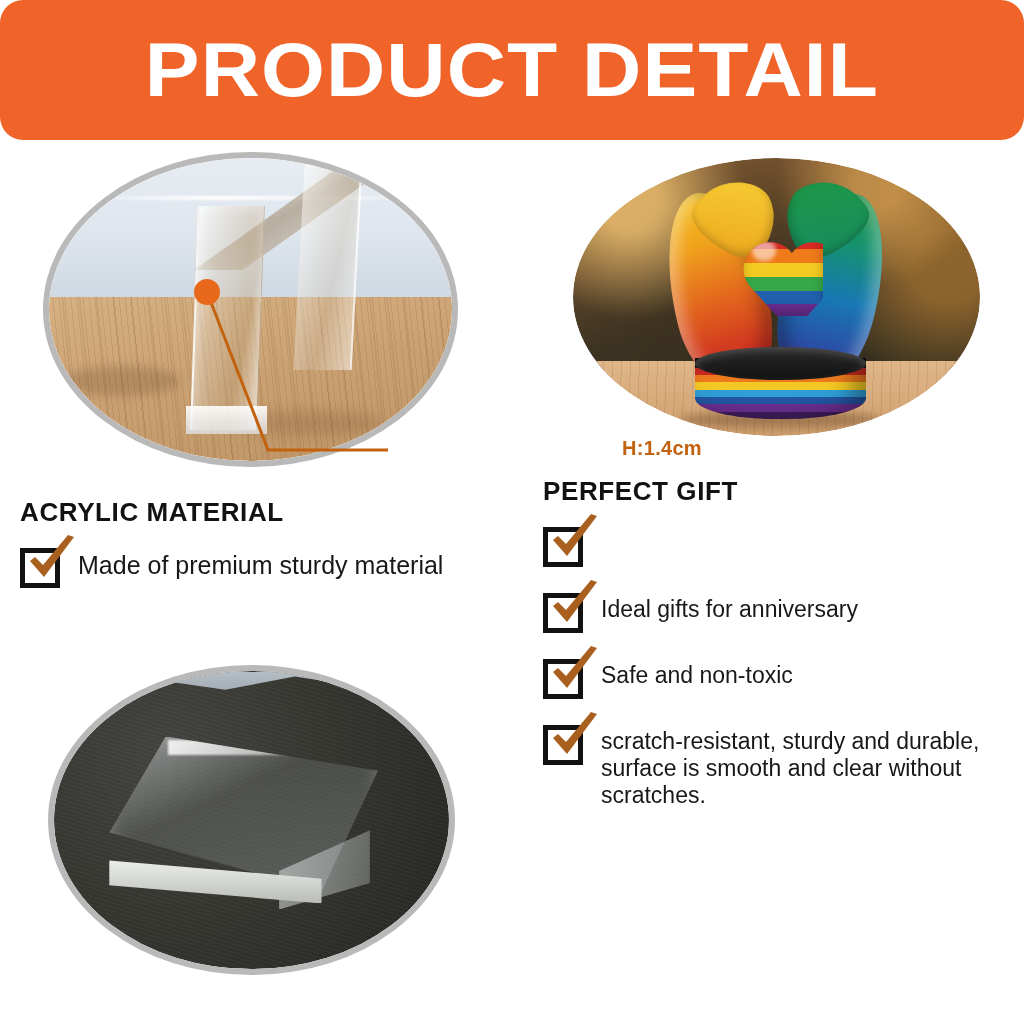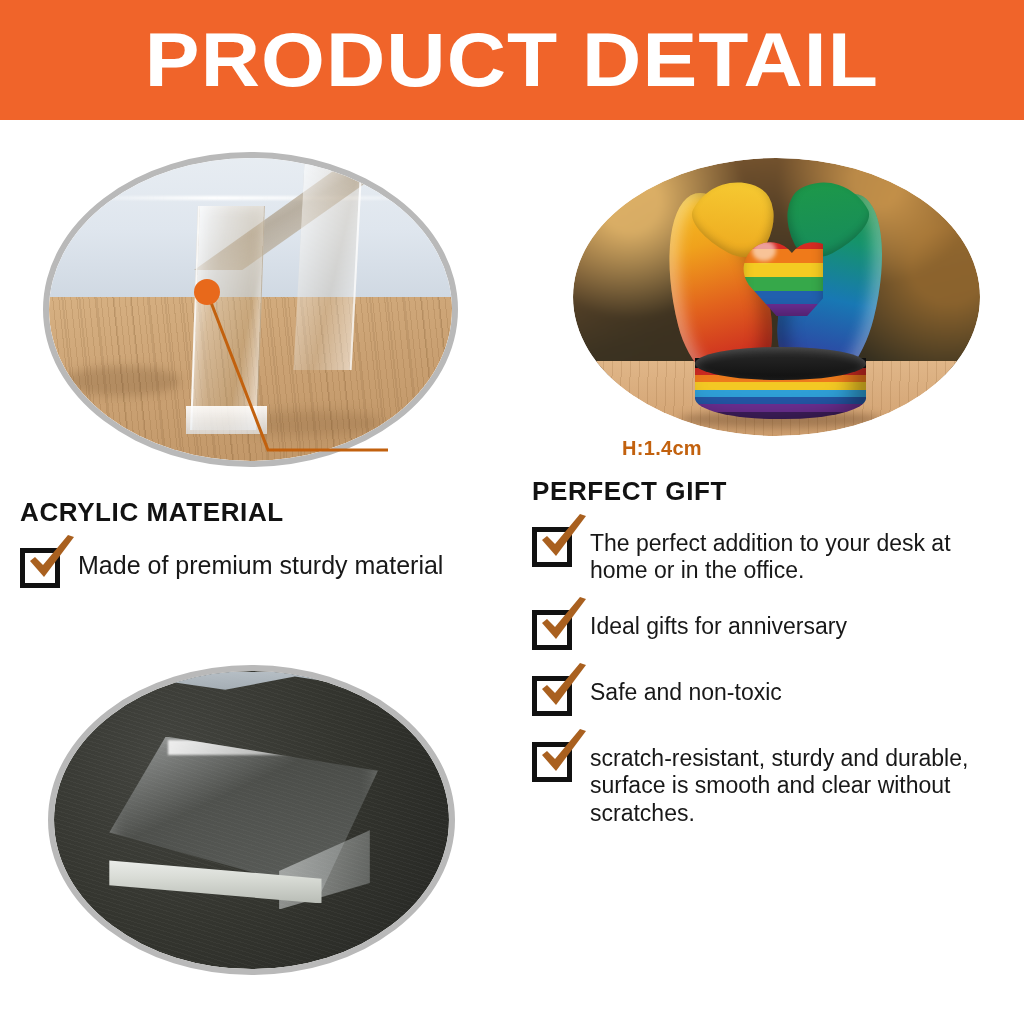--- a/index.html
+++ b/index.html
@@ -5,22 +5,22 @@
   html,body{margin:0;padding:0;}
   body{
     width:1024px;height:1024px;overflow:hidden;background:#ffffff;
     font-family:"Liberation Sans","DejaVu Sans",sans-serif;
     -webkit-font-smoothing:antialiased;
   }
   .page{position:relative;width:1024px;height:1024px;background:#fff;}
 
   
   .banner{
-    position:absolute;left:0;top:0;width:1024px;height:120px;
-    background:#f0642a;display:flex;align-items:center;justify-content:center;
+    position:absolute;left:0;top:0;width:1024px;height:140px;
+    background:#f0642a;display:flex;align-items:center;justify-content:center;border-radius:23px;
   }
   .banner-title{
     color:#ffffff;
     font-family:"Liberation Sans Narrow","Liberation Sans","DejaVu Sans",sans-serif;
     font-weight:bold;font-size:76px;line-height:76px;
     letter-spacing:1px;transform:scaleX(1.08);transform-origin:center;
     white-space:nowrap;
   }
 
   
@@ -152,21 +152,21 @@
   #callout-height{position:absolute;left:150px;top:270px;width:380px;height:220px;pointer-events:none;}
   #callout-label{
     position:absolute;left:622px;top:437px;
     color:#c2610e;font-weight:bold;font-size:20px;letter-spacing:.3px;
     font-family:"Liberation Sans","DejaVu Sans",sans-serif;white-space:nowrap;
   }
 
   
   .section{position:absolute;}
   #section-acrylic{left:20px;top:497px;width:500px;}
-  #section-gift{left:532px;top:476px;width:470px;}
+  #section-gift{left:543px;top:476px;width:470px;}
 
   .sec-heading{
     font-weight:bold;font-size:26px;letter-spacing:.6px;color:#121212;
     margin:0 0 18px 0;text-transform:uppercase;
     font-family:"Liberation Sans","DejaVu Sans",sans-serif;
   }
 
   .bullets{list-style:none;margin:0;padding:0;}
   .bullet{display:flex;align-items:flex-start;margin-bottom:24px;}
   .bullet:last-child{margin-bottom:0;}
@@ -252,21 +252,20 @@
 
   <div class="section" id="section-gift">
     <h2 class="sec-heading">PERFECT GIFT</h2>
     <ul class="bullets">
       <li class="bullet">
         <span class="checkbox">
           <svg class="tick" viewBox="0 0 56 52">
             <path d="M6 26 L20 42 L50 2 L44 0 L19 30 L11 22 Z" fill="#a9601f"></path>
           </svg>
         </span>
-        <span class="bullet-text">The perfect addition to your desk at home or in the office.</span>
       </li>
       <li class="bullet">
         <span class="checkbox">
           <svg class="tick" viewBox="0 0 56 52">
             <path d="M6 26 L20 42 L50 2 L44 0 L19 30 L11 22 Z" fill="#a9601f"></path>
           </svg>
         </span>
         <span class="bullet-text">Ideal gifts for anniversary</span>
       </li>
       <li class="bullet">

